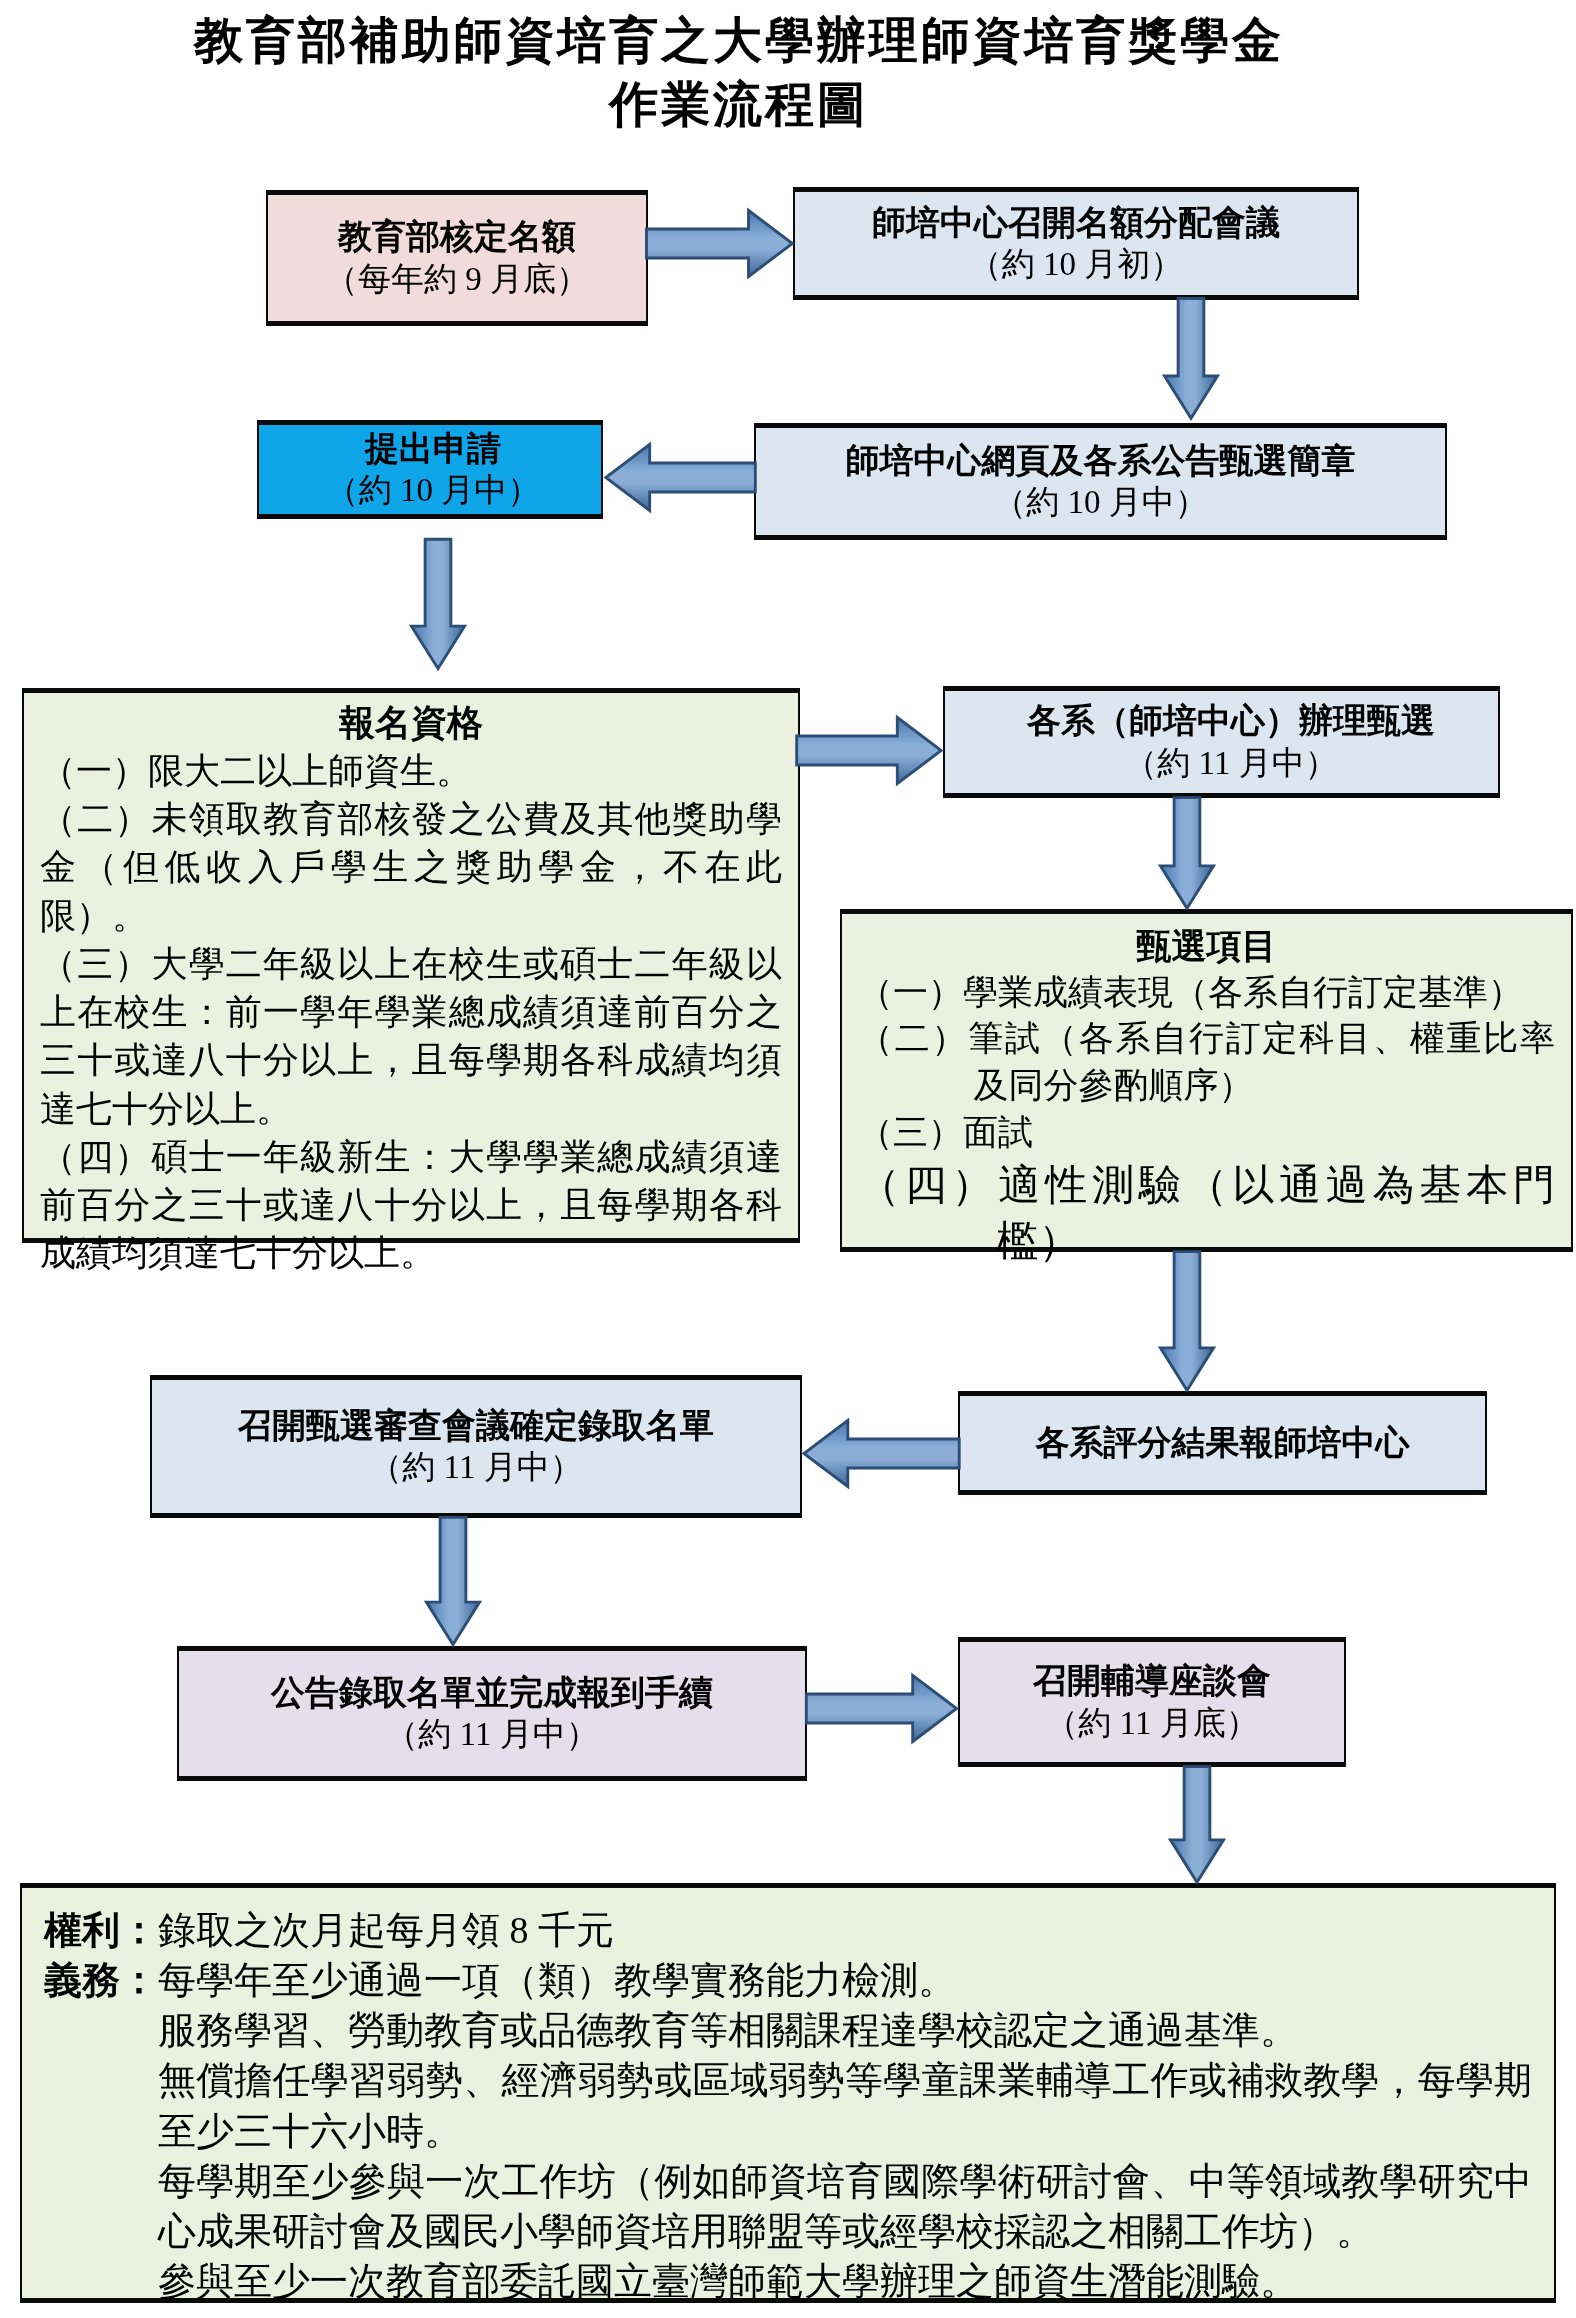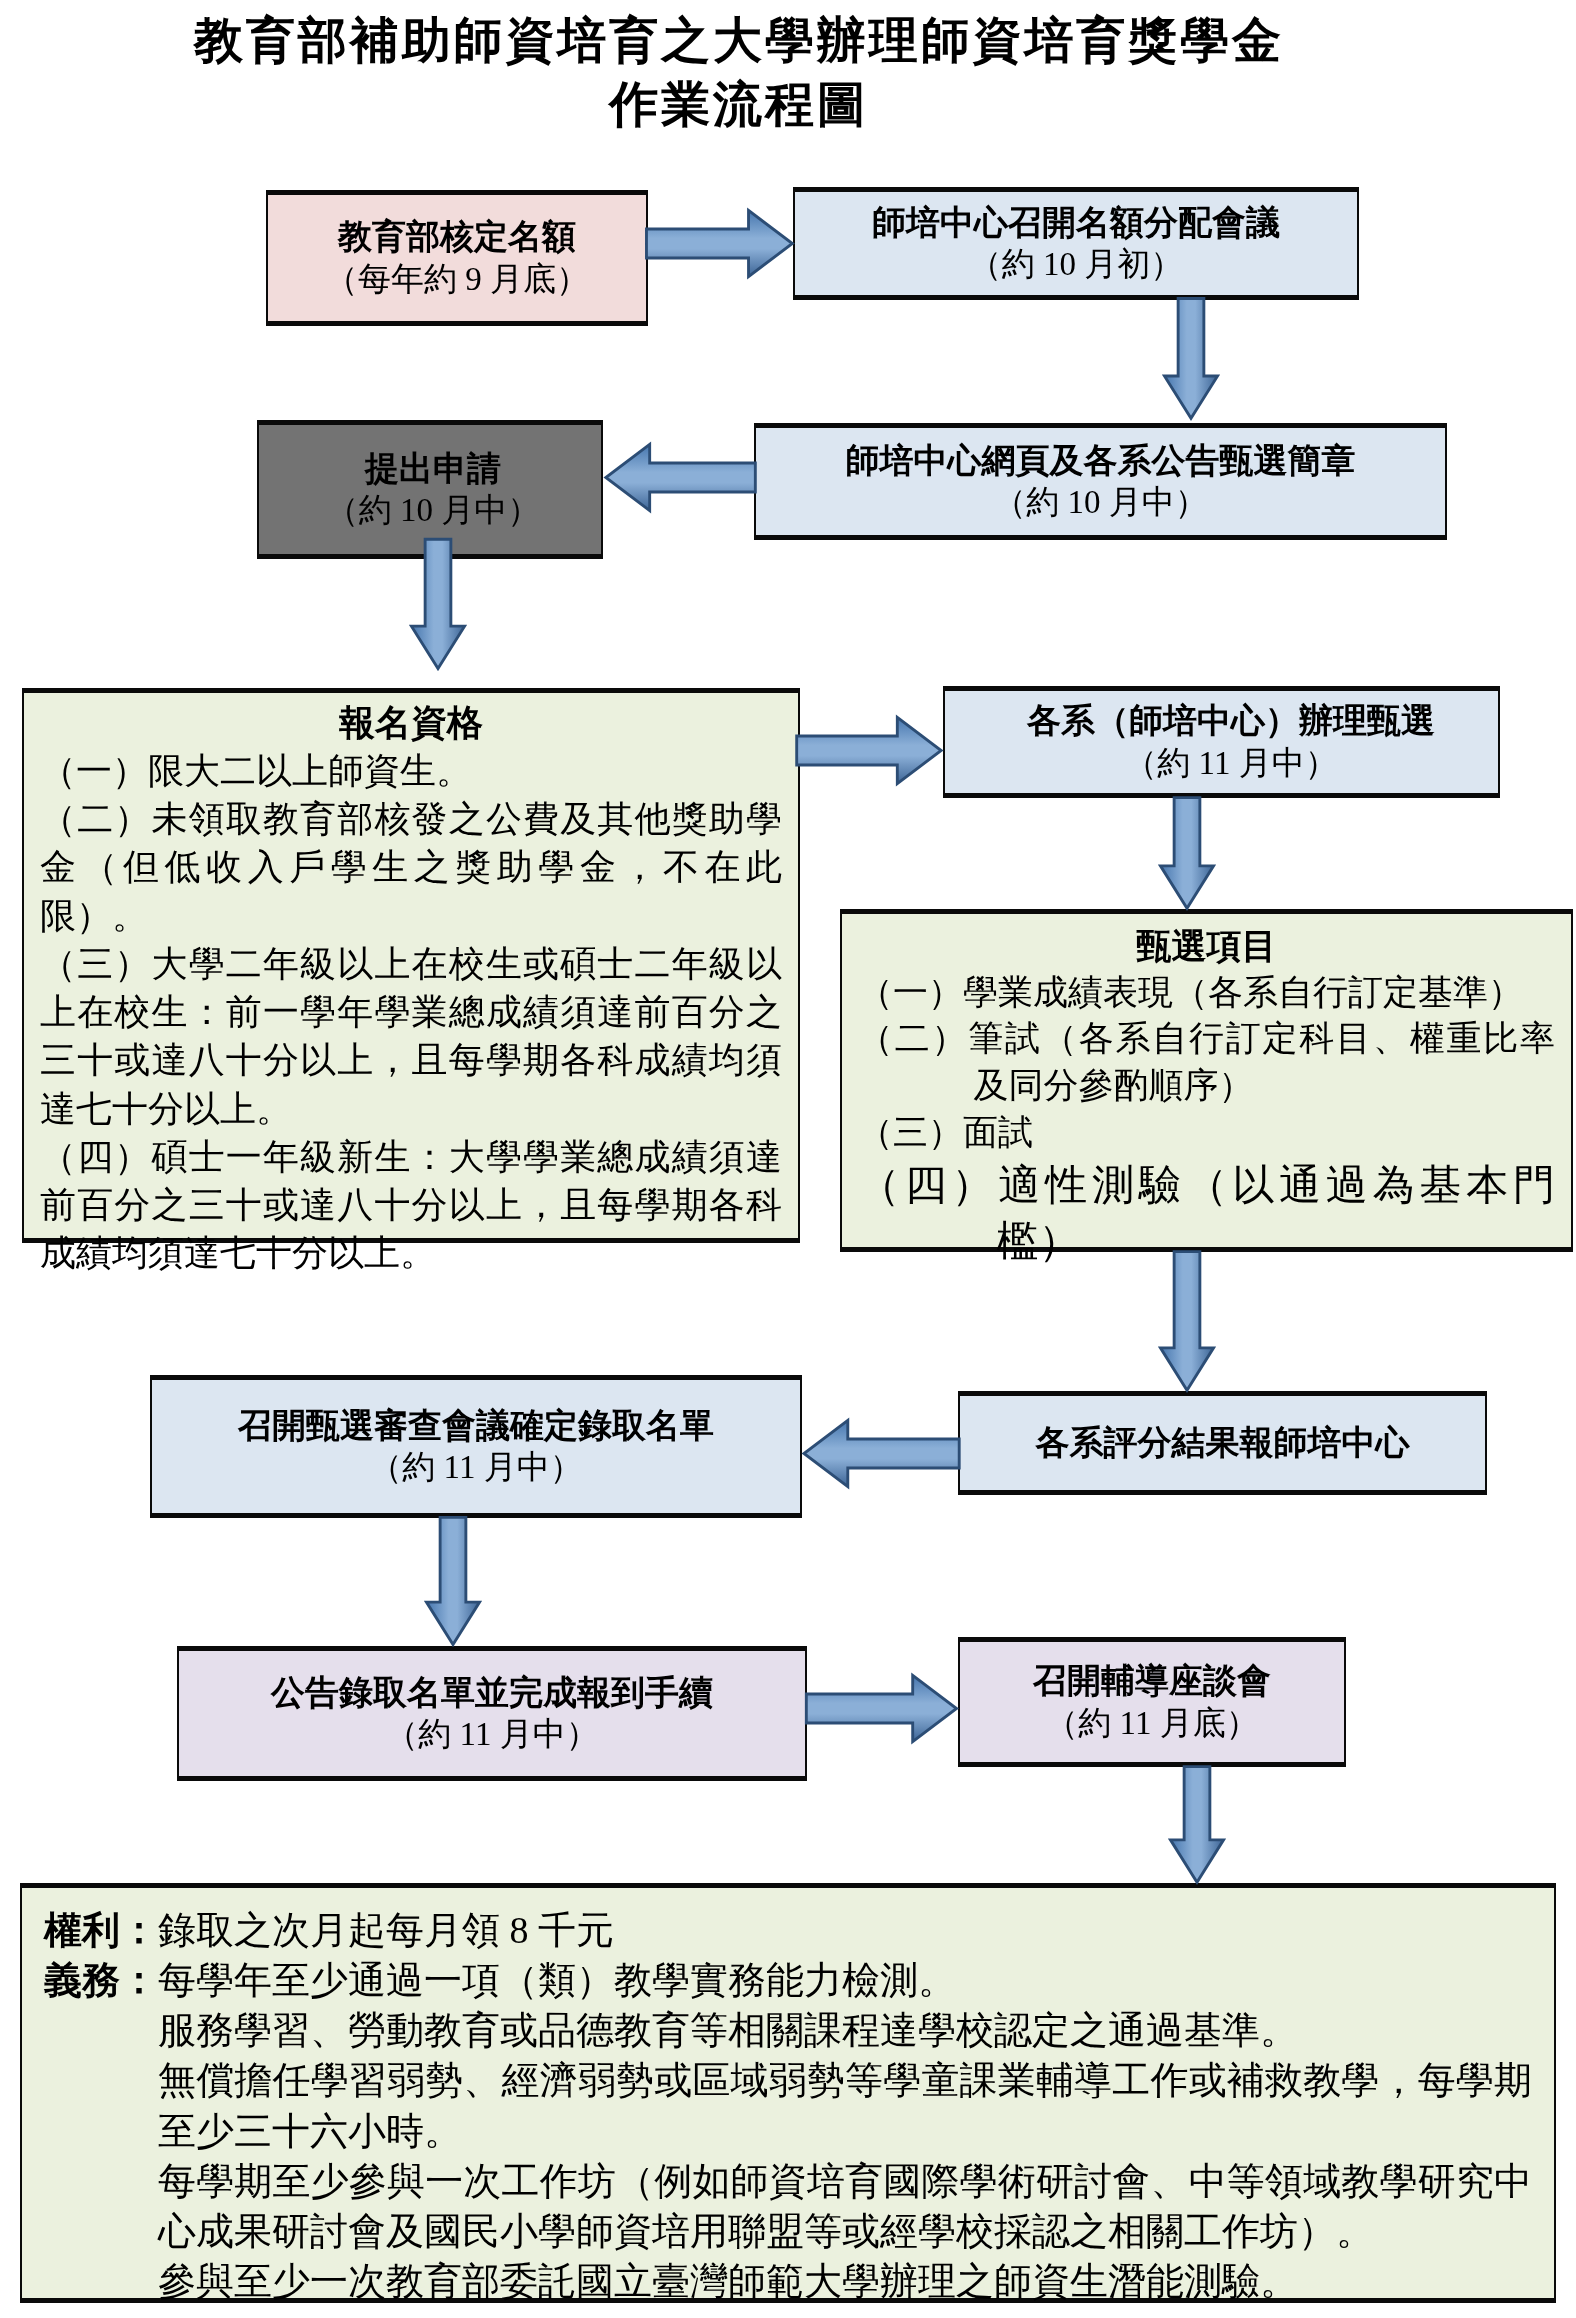--- a/index.html
+++ b/index.html
@@ -59,21 +59,21 @@
 
   <div class="box" style="left: 266px; top: 190px; width: 382px; height: 136px; background-color: rgb(242, 220, 219);">
     <div class="t">教育部核定名額</div>
     <div class="s">（每年約 9 月底）</div>
   </div>
   <div class="box" style="left: 793px; top: 187px; width: 566px; height: 113px; background-color: rgb(220, 230, 241);">
     <div class="t">師培中心召開名額分配會議</div>
     <div class="s">（約 10 月初）</div>
   </div>
 
-  <div class="box" style="left: 257px; top: 420px; width: 346px; height: 139px; background-color: #737373; padding-left: 6px;">
+  <div class="box" style="left: 257px; top: 420px; width: 346px; height: 99px; background-color: #0ea5e9; padding-left: 6px;">
     <div class="t">提出申請</div>
     <div class="s">（約 10 月中）</div>
   </div>
   <div class="box" style="left: 754px; top: 423px; width: 693px; height: 117px; background-color: rgb(220, 230, 241);">
     <div class="t">師培中心網頁及各系公告甄選簡章</div>
     <div class="s">（約 10 月中）</div>
   </div>
 
   <div class="textbox" style="left: 22px; top: 670px; width: 778px; height: 555px; background-color: rgb(235, 241, 222); margin-top: 18px;">
     <div class="tb-title">報名資格</div>

